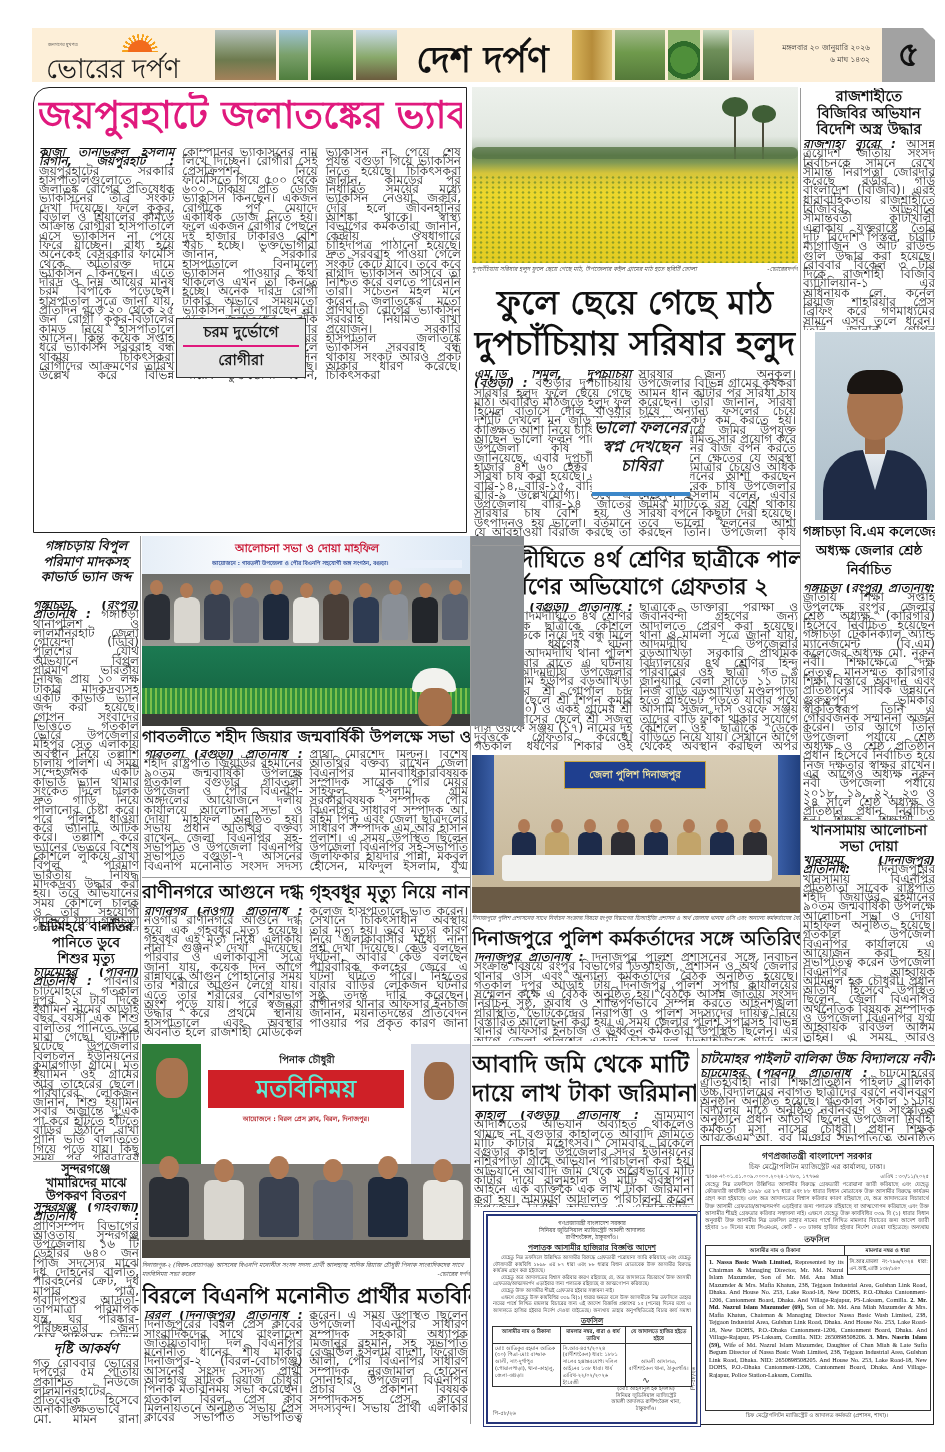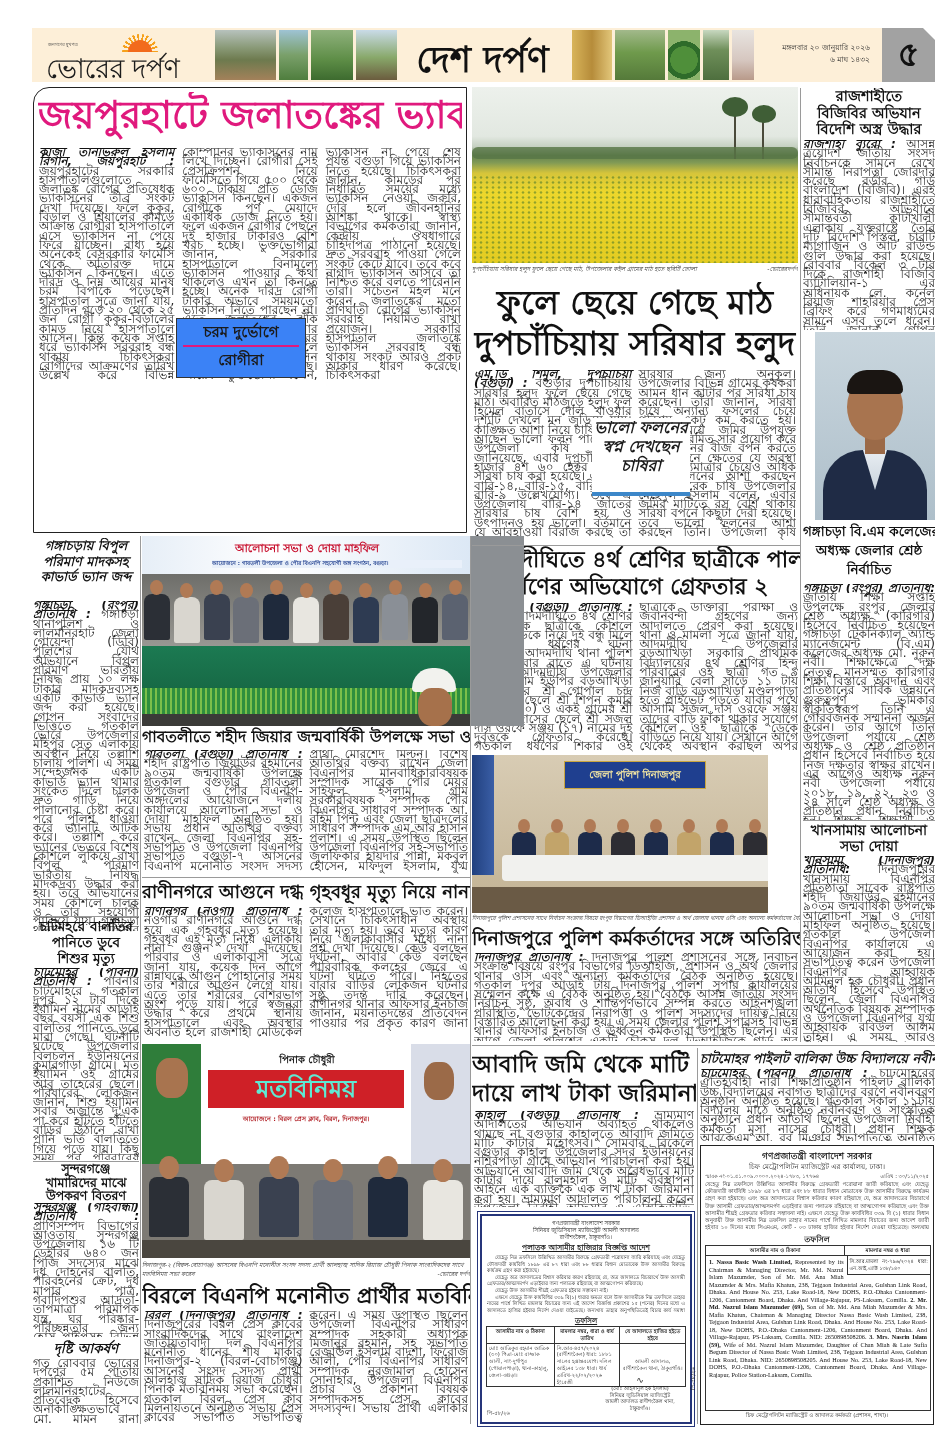--- a/index.html
+++ b/index.html
@@ -28,40 +28,40 @@
   .section-title{font-size:36px;font-weight:bold;color:#111;white-space:nowrap;text-align:center;}
   .strip{display:flex;gap:3px;overflow:hidden;}
   .tile{height:100%;}
   .date{font-size:7.5px;line-height:12px;text-align:right;color:#222;white-space:nowrap;}
   .badge{background:#a2a2a2;font-size:34px;font-weight:bold;text-align:center;line-height:52px;color:#111;}
   .curl{width:0;height:0;border-style:solid;border-width:0 12px 12px 0;border-color:transparent #ffffff transparent transparent;}
 
   
   .leadbox{border:1.5px solid #222;border-top-left-radius:16px;background:#fff;}
   .lead-hl{color:#e0197d;font-size:38px;line-height:46px;}
-  .pullout{background:#3b82f6;border:1px solid #333;text-align:center;}
+  .pullout{background:#e5e5e5;border:1px solid #333;text-align:center;}
   .pullout span{display:block;font-weight:bold;white-space:nowrap;}
 
   
   .photo{overflow:hidden;}
   .mustard{background:linear-gradient(180deg,#edf1ec 0%,#e2e8e1 28%,#c5d0c1 34%,#64824f 39%,#819a55 43%,#d6c53a 49%,#ecd72c 60%,#e3cc22 100%);}
   .specks{background-image:radial-gradient(rgba(70,118,42,.55) 1px,transparent 1.7px);background-size:6px 5px;}
   .tree-trunk{width:2px;background:#4a4a3a;}
   .tree-crown{border-radius:50%;background:#3f5e36;}
   .portrait{background:linear-gradient(180deg,#c9d6de,#aebfca);}
   .pq{background:#fff;text-align:center;border-bottom:4px solid #3c87c9;}
   .pq span{display:block;font-weight:bold;font-style:italic;font-size:16px;line-height:19px;white-space:nowrap;}
 
   .person{position:absolute;}
   .person .head{position:absolute;border-radius:50%;background:#b07a55;}
   .person .torso{position:absolute;border-radius:8px 8px 2px 2px;}
 
   
   .gov-ad{border:1.5px solid #222;background:#fff;}
-  .court-ad{border:2px solid #26357a;background:#fff;outline:1px solid #26357a;outline-offset:2px;}
+  .court-ad{border:2px solid #26357a;background:#fff;outline:1px solid #26357a;outline-offset:2px;margin-left:6px;}
   .ad-title{text-align:center;font-weight:bold;white-space:nowrap;overflow:hidden;}
   .ad-text{font-size:5.4px;line-height:7.2px;text-align:justify;color:#222;overflow:hidden;}
   table.sched{border-collapse:collapse;width:100%;}
   table.sched td, table.sched th{border:0.8px solid #333;font-size:5.2px;line-height:6.8px;padding:1px 2px;vertical-align:top;}
   table.sched th{font-weight:bold;text-align:center;}
   .eng{font-family:"Liberation Serif",serif;font-size:6.2px;line-height:7.5px;text-align:justify;color:#111;}
   .eng b{font-weight:bold;}
 </style>
 </head>
 <body>
@@ -175,21 +175,21 @@
 
   <div class="abs hl" style="left:472px;top:546px;width:328px;height:56px;font-size:22px;line-height:27px;">
     <span>আদমদীঘিতে ৪র্থ শ্রেণির ছাত্রীকে পালাক্রমে</span>
     <span>ধর্ষণের অভিযোগে গ্রেফতার ২</span>
   </div>
   <div class="abs body cols2" style="left:474px;top:603px;width:324px;height:150px;">
     <span class="by">আদমদীঘি (বগুড়া) প্রতিনিধি :</span>
     <span>বগুড়ার আদমদীঘিতে ৪র্থ শ্রেণির (১৪) এক ছাত্রীকে কৌশলে বাড়িতে ডেকে নিয়ে দুই বন্ধু মিলে পালাক্রমে ধর্ষণের ঘটনা ঘটিয়েছে। আদমদীঘি থানা পুলিশ গত রোববার রাতে এ ঘটনায় জড়িত আদমদীঘি উপজেলার ছাতিয়ানগ্রাম ইউপির বড়আখিড়া মণ্ডলপাড়ার শ্রী গোপাল চন্দ্র সরকারের ছেলে শ্রী শিপন কুমার সরকার (২০) ও একই গ্রামের শ্রী সত্যনাথ দাসের ছেলে শ্রী সজল দাস ওরফে সঞ্জয় (১৭) নামের দুই দুর্বৃত্তকে গ্রেফতার করেছে। গতকাল ধর্ষণের শিকার ওই ছাত্রীকে ডাক্তারী পরীক্ষা ও জবানবন্দী গ্রহণের জন্য আদালতে প্রেরণ করা হয়েছে। থানা ও মামলা সূত্রে জানা যায়, আদমদীঘি উপজেলার বড়আখিড়া সরকারি প্রাথমিক বিদ্যালয়ের ৪র্থ শ্রেণির হিন্দু পরিবারের ওই ছাত্রী গত ৯ জানুয়ারি বেলা সাড়ে ১১ টায় নিজ বাড়ি বড়আখিড়া মণ্ডলপাড়া হতে প্রাইভেট পড়তে যাবার পথে আসামি সজল দাস ওরফে সঞ্জয় তাদের বাড়ি ফাঁকা থাকার সুযোগে কৌশলে ওই ছাত্রীকে ডেকে বাড়িতে নিয়ে যায়। সেখানে আগে থেকেই অবস্থান করছিল অপর আসামি শ্রী শিপন কুমার সরকার। এরপর ওই ছাত্রীকে একটি কক্ষে নিয়ে মুখ বেঁধে তার ইচ্ছার বিরুদ্ধে দুজন মিলে পালাক্রমে ধর্ষণ করে। এরপর ঘটনাটি কাউকে বললে হত্যা ও তাদের আগে ধারণ করা ছবি ফেসবুকে ছড়িয়ে দিবে বলে ধর্ষণকারিরা হুমকি দিয়ে ছাত্রীকে ছেড়ে দেয়। এ ঘটনার ১০ দিন পর রোববার সন্ধ্যায় তার বাবা মাসহ প্রতিবেশিদের জানালে ছাত্রীর মা বাদি হয়ে রাতে উল্লেখিত ব্যক্তিদের নামে আদমদীঘি থানায় মামলা দায়ের করলে পুলিশ রাতেই অভিযুক্ত দুই আসামিকে গ্রেফতার করে। আদমদীঘি থানার ওসি আতাউর রহমান বলেন, আসামীদের ও ভিকটিম ছাত্রীকে ডাক্তারী পরীক্ষা ও জবানবন্দী গ্রহণের জন্য আদালতে প্রেরণ করা হয়েছে।</span>
   </div>
 
-  <div class="abs photo" style="left:472px;top:755px;width:296px;height:158px;background:linear-gradient(180deg,#d8ccb4 0%,#cdbf a3 60%,#b9a98c 100%);background:linear-gradient(180deg,#d8ccb4,#c2b293);">
+  <div class="abs photo" style="left:472px;top:755px;width:328px;height:158px;background:linear-gradient(180deg,#d8ccb4 0%,#cdbf a3 60%,#b9a98c 100%);background:linear-gradient(180deg,#d8ccb4,#c2b293);">
     <div class="abs" style="left:0;top:0;width:22px;height:120px;background:linear-gradient(90deg,#21407e,#3a5ea6);"></div>
     <div class="abs" style="left:306px;top:0;width:22px;height:120px;background:linear-gradient(90deg,#3a5ea6,#21407e);"></div>
     <div class="abs" style="left:92px;top:6px;width:140px;height:26px;background:#1f3f8f;border:1px solid #c9a640;text-align:center;">
       <span style="color:#f3e6a2;font-size:10px;line-height:26px;font-weight:bold;white-space:nowrap;">জেলা পুলিশ দিনাজপুর</span>
     </div>
     <div class="person" style="left: 40px; top: 64px;">
         <div class="torso" style="left: 0px; top: 13px; width: 24px; height: 26px; background: rgb(29, 43, 74);"></div>
         <div class="head" style="left: 6px; top: 0px; width: 12px; height: 14px;"></div>
       </div>
       <div class="person" style="left: 73px; top: 64px;">

